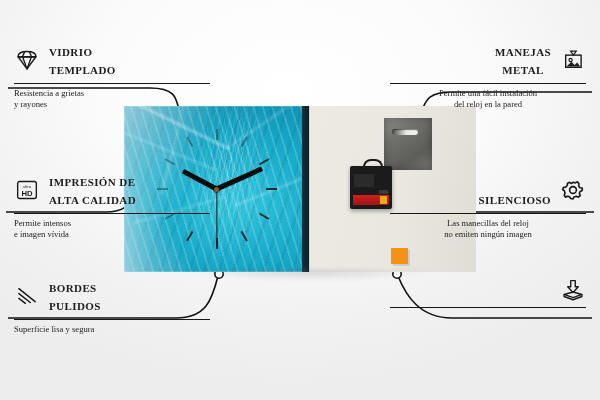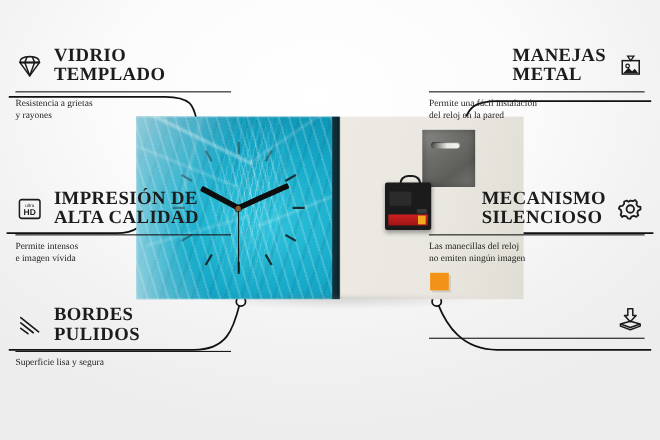--- a/index.html
+++ b/index.html
@@ -75,24 +75,24 @@
   .mech .loop{position:absolute;left:13px;top:-7px;width:16px;height:9px;border:2px solid #1b1b1b;border-bottom:none;border-radius:8px 8px 0 0;}
   .mech .batt{position:absolute;left:3px;right:3px;bottom:4px;height:10px;background:linear-gradient(180deg,#cf2020,#9d1414);}
   .mech .batt::after{content:"";position:absolute;right:2px;top:1px;width:7px;height:8px;background:#f0a81c;}
   .mech .chip{position:absolute;left:4px;top:8px;width:20px;height:13px;background:#2b2b2b;border-radius:1px;}
   .mech .chip2{position:absolute;right:4px;top:24px;width:9px;height:4px;background:#3a3a3a;}
   .foam{position:absolute;left:82px;top:142px;width:17px;height:16px;background:#f29318;box-shadow:2px 2px 0 rgba(0,0,0,.10);}
 
   
   .callout{position:absolute;width:196px;}
   .callout.left{text-align:left;}
-  .callout.right{text-align:left;}
+  .callout.right{text-align:center;}
   .head{display:flex;align-items:center;gap:9px;}
   .callout.right .head{flex-direction:row-reverse;}
-  .title{font-size:17px;line-height:13.5px;font-weight:700;color:#1c1c1c;letter-spacing:.4px;
+  .title{font-size:11px;line-height:13.5px;font-weight:700;color:#1c1c1c;letter-spacing:.4px;
     font-variant:small-caps;text-transform:uppercase;font-family:"Liberation Serif",serif;}
   .rule{height:1px;background:#171717;margin:5px 0 4px;width:100%;}
   .desc{font-size:8.6px;line-height:10.6px;color:#232323;}
   .ico{width:26px;height:24px;flex:0 0 26px;display:block;}
   .ico svg{display:block;width:100%;height:100%;}
 
   
   .wires{position:absolute;inset:0;pointer-events:none;}
 </style>
 </head>
@@ -284,21 +284,21 @@
     <div class="head">
       <span class="ico">
         <svg viewBox="0 0 32 28">
             <g fill="none" stroke="#1a1a1a" stroke-width="2" stroke-linejoin="round">
           <path d="M16 4.5 L19 5.2 L21.4 3.9 L23.4 6.2 L22.9 9 L24.6 11.2 L27.4 11.6 L27.4 14.6 L24.8 15.8 L23.8 18.4 L25 21 L22.6 22.8 L20 21.6 L17.3 22.5 L16 25 L13.2 24.4 L11.6 22.2 L8.9 21.6 L6.8 22.9 L5.2 20.4 L6.2 17.8 L5.4 15.1 L3.2 13.4 L4.4 10.7 L7.2 10.4 L9 8.4 L9.2 5.6 L12 4.6 L14 6 Z"></path>
           <circle cx="16" cy="14" r="4.2"></circle>
             </g>
           </svg>
       </span>
       <span>
-        <span class="title">MECANISMO</span><br>
+        <br>
         <span class="title">SILENCIOSO</span>
       </span>
     </div>
     <div class="rule"></div>
     <div class="desc">
       <span>Las manecillas del reloj</span><br>
       <span>no emiten ningún imagen</span>
     </div>
   </div>
 

